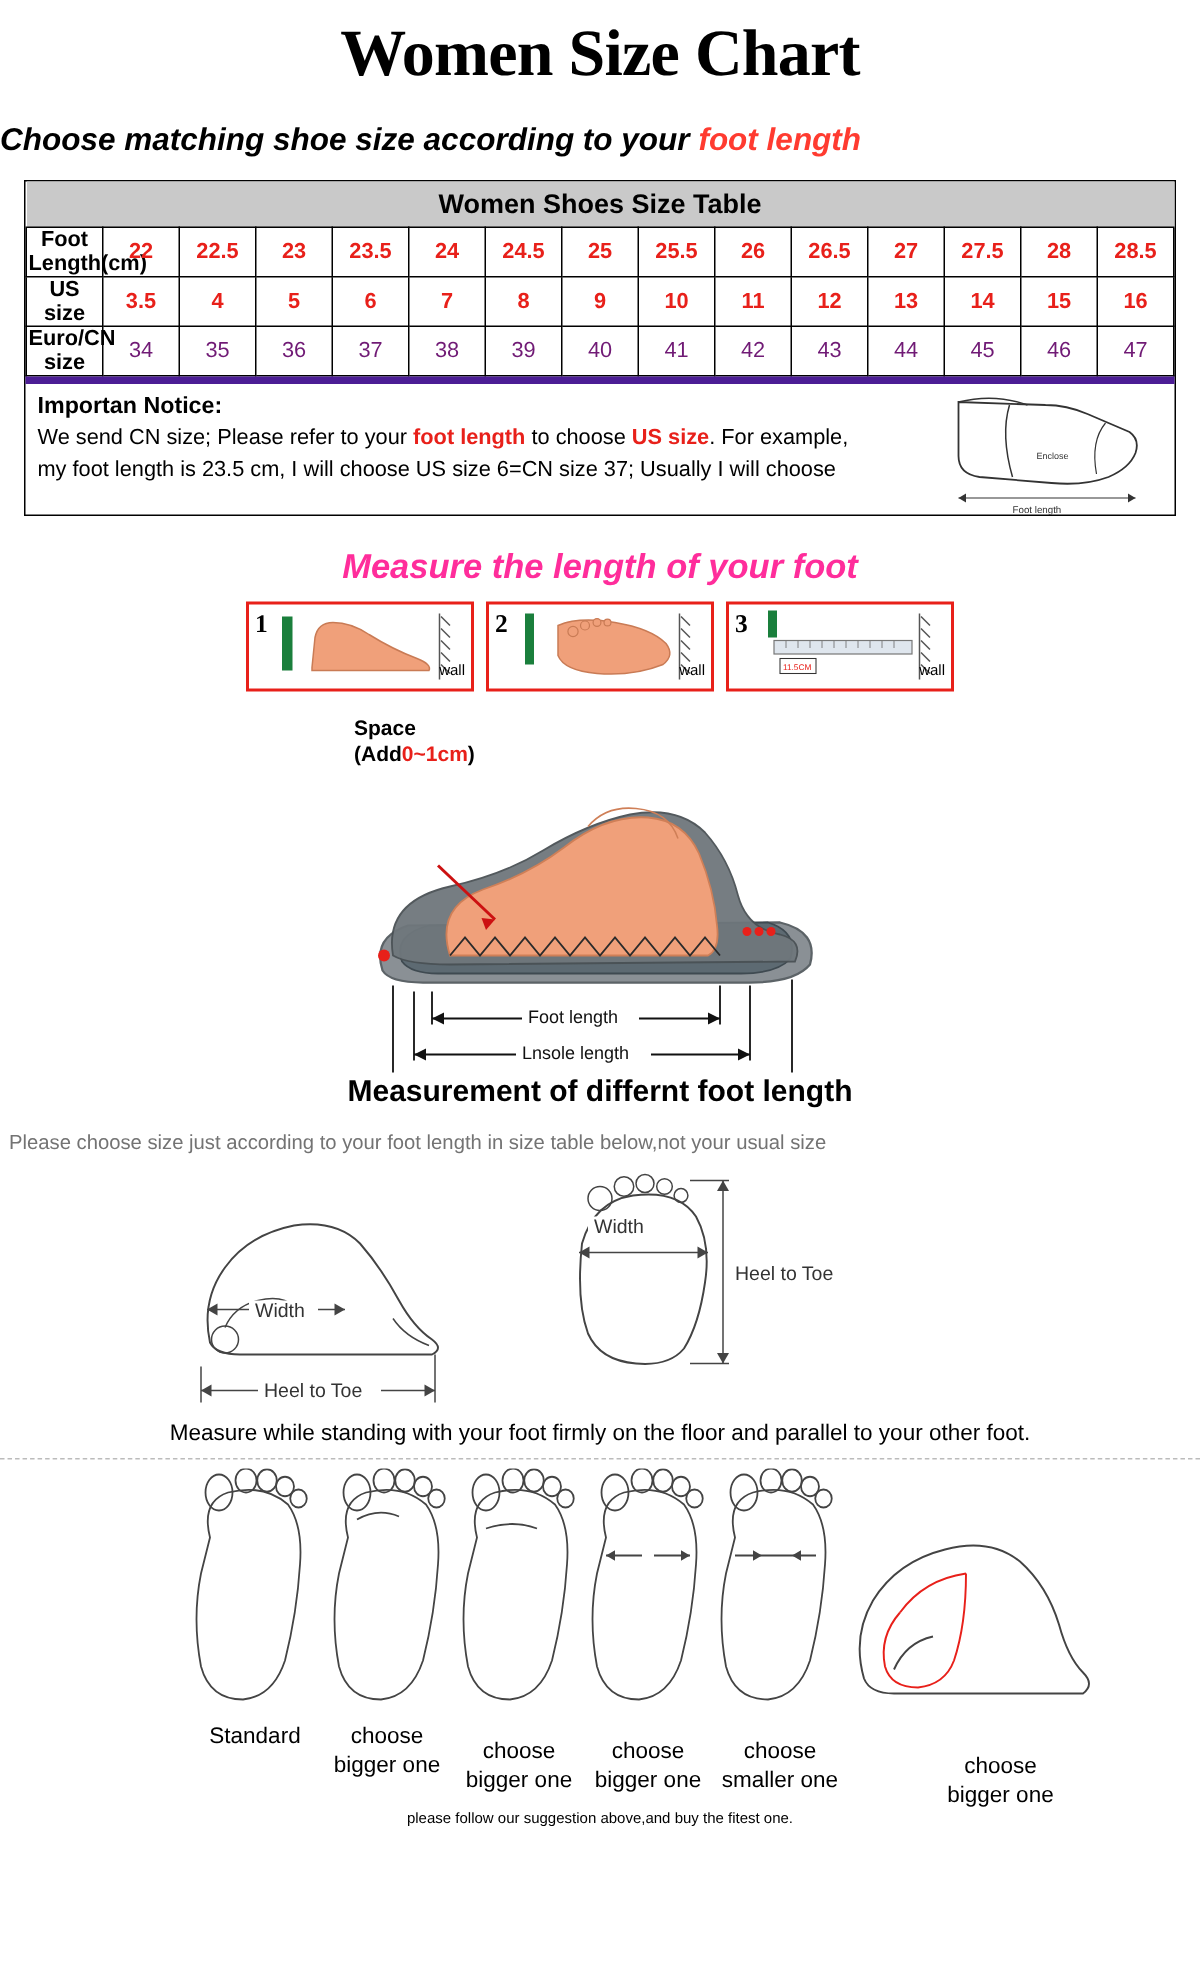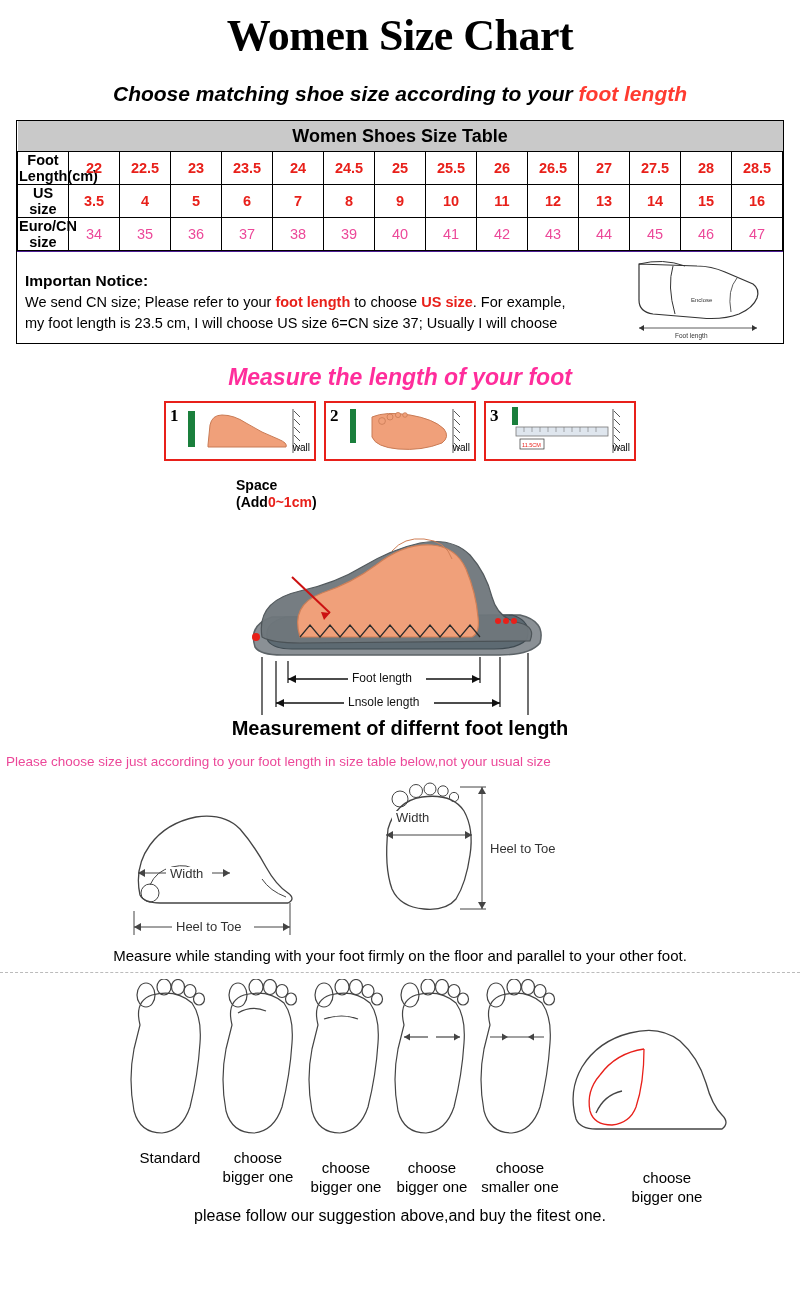--- a/index.html
+++ b/index.html
@@ -17,21 +17,21 @@
   .title{
     text-align:center;
     font-family:"Liberation Serif", serif;
     font-weight:bold;
     font-size:44px;
     letter-spacing:-0.5px;
     margin:12px 0 0 0;
     line-height:1.1;
   }
   .subtitle{
-    text-align:center;
+    text-align:left;
     font-family:"Liberation Sans", sans-serif;
     font-weight:bold;
     font-style:italic;
     font-size:21px;
     margin:22px 0 14px 0;
   }
   .subtitle .hl{color:#ff3b30;}
 
   
   .table-wrap{
@@ -60,25 +60,25 @@
     border-top:none;
     border-left:none;
     border-right:none;
   }
   td.rowlabel{
     font-weight:bold;
     font-size:14.5px;
     width:118px;
   }
   td.red{color:#e8201a;font-weight:bold;}
-  td.black{color:#ec4899;}
+  td.black{color:#701a75;}
 
   .notice{
-    border-top:1px solid #4c1d95;
-    padding:18px 8px 6px 8px;
+    border-top:5px solid #4c1d95;
+    padding:4px 8px 6px 8px;
     position:relative;
     min-height:92px;
     box-sizing:border-box;
   }
   .notice h4{
     margin:2px 0 2px 0;
     font-size:15.5px;
     font-weight:bold;
     font-family:"Liberation Sans", sans-serif;
   }
@@ -138,21 +138,21 @@
   }
   .space-label .r{color:#e8201a;}
   .meas-caption{
     text-align:center;
     font-weight:bold;
     font-size:20px;
     margin-top:2px;
   }
 
   .please-note{
-    color:#ec4899;
+    color:#737373;
     font-size:13.5px;
     margin:14px 0 0 6px;
   }
 
   
   .wh{
     position:relative;
     height:170px;
     margin-top:6px;
   }
@@ -172,21 +172,21 @@
   }
   .sole-label{
     position:absolute;
     text-align:center;
     font-size:15px;
     font-family:"Liberation Sans", sans-serif;
     line-height:1.25;
   }
   .final-note{
     text-align:center;
-    font-size:16px;
+    font-size:10px;
     margin-top:4px;
     font-family:"Liberation Sans", sans-serif;
   }
   svg{display:block;}
 </style>
 </head>
 <body>
 
 <div class="page">
 

